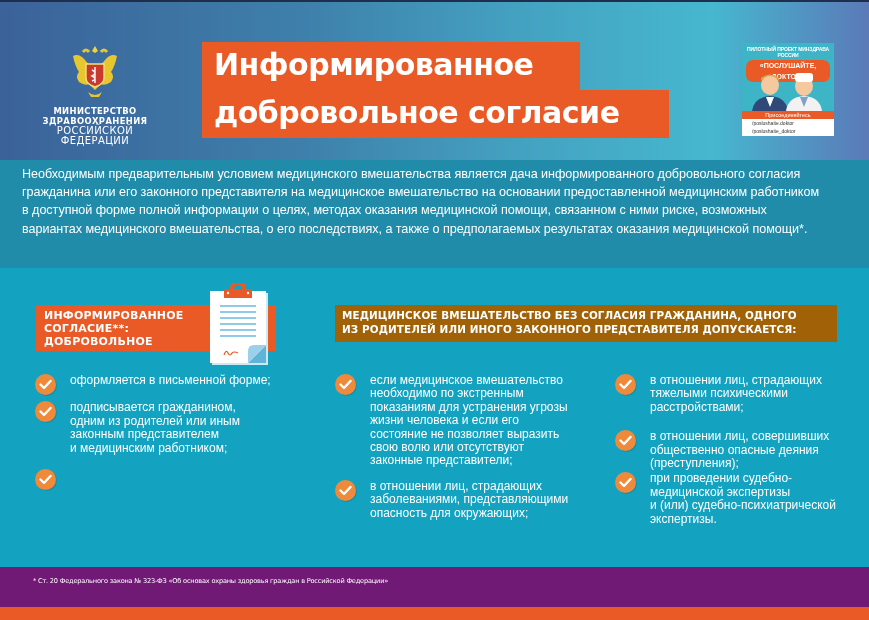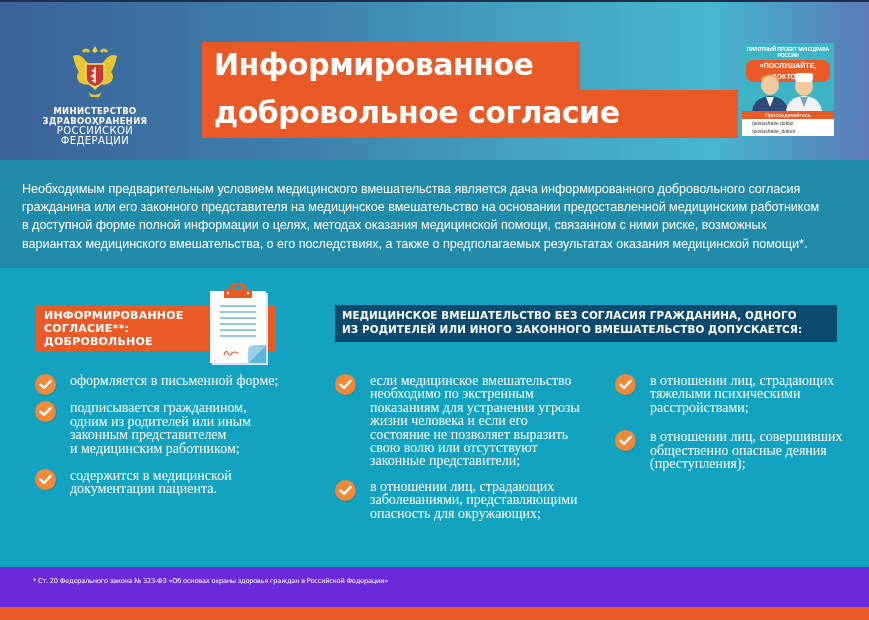--- a/index.html
+++ b/index.html
@@ -24,21 +24,21 @@
     font-size: 8.4px; font-weight: bold; line-height: 10px; letter-spacing: 0.4px;
     font-family: "DejaVu Sans", sans-serif;
   }
   .title-block { position: absolute; left: 202px; top: 40px; }
   .title-line {
     display: block; background: #e95a26; color: #fff;
     font-family: "DejaVu Sans", sans-serif; font-weight: bold;
     font-size: 30px; line-height: 46px; padding: 0 12px 0 12px; white-space: nowrap;
   }
   .title-line.l1 { width: 378px; height: 48px; letter-spacing: -0.5px; }
-  .title-line.l2 { width: 536px; height: 48px; letter-spacing: -0.5px; }
+  .title-line.l2 { width: 467px; height: 48px; letter-spacing: -0.5px; }
 
   .promo {
     position: absolute; left: 742px; top: 41px; width: 92px; height: 93px;
     background: #3db5c6;
   }
   .promo-top { font-size: 5px; text-align: center; margin-top: 3px; font-weight: bold; letter-spacing: -0.1px;}
   .promo-bubble {
     margin: 2px auto 0; width: 84px; background: #e95a26; border-radius: 7px;
     font-size: 7px; font-weight: bold; text-align: center; line-height: 11px; padding: 0 2px;
   }
@@ -48,65 +48,65 @@
     font-size: 5.5px; text-align: center; line-height: 8px;
   }
   .promo-links {
     position: absolute; left: 0; top: 76px; width: 92px; height: 17px; background: #fff; color: #333;
     font-size: 5px; line-height: 8px; padding-left: 10px;
   }
 
   .intro {
     position: absolute; left: 0; top: 160px; width: 869px; height: 108px;
     background: #218ca9;
-    padding: 20px 20px 0 22px;
+    padding: 5px 20px 0 22px;
   }
   .intro p {
     font-family: "Liberation Sans", sans-serif; font-size: 12.6px; line-height: 18.2px;
     color: #fff; width: 800px; letter-spacing: -0.05px;
   }
 
   .left-head {
     position: absolute; left: 36px; top: 305px; width: 240px; height: 46px;
     background: #e95a26; padding: 4px 0 0 8px;
   }
   .left-head span {
     font-family: "DejaVu Sans", sans-serif; font-weight: bold; font-size: 11px; line-height: 13px;
     display: block; width: 170px; letter-spacing: 0.2px;
   }
   .clipboard { position: absolute; left: 210px; top: 283px; }
 
   .right-head {
     position: absolute; left: 335px; top: 305px; width: 502px; height: 37px;
-    background: #0c4a6e; padding: 4px 16px 0 7px;
+    background: #a16207; padding: 4px 16px 0 7px;
   }
   .right-head span {
     font-family: "DejaVu Sans", sans-serif; font-weight: bold; font-size: 10.4px; line-height: 13.5px;
     display: block; white-space: nowrap; letter-spacing: 0.1px;
   }
 
   .list { position: absolute; }
   .item { position: relative; padding-left: 35px; margin-bottom: 14px; }
   .check {
     position: absolute; left: 0; top: 0;
     width: 21px; height: 21px; border-radius: 50%;
     background: #ef8a3a; box-shadow: 1px 1px 0 rgba(0,0,0,0.12);
   }
   .check svg { position: absolute; left: 4px; top: 5px; }
   .item-text {
-    font-family: Liberation Serif, serif; font-size: 14px; line-height: 13.4px;
+    font-family: Liberation Sans, sans-serif; font-size: 12px; line-height: 13.4px;
     color: #fff; display: block; white-space: pre-line;
   }
   .list.left { left: 35px; top: 374px; width: 280px; }
   .list.mid { left: 335px; top: 374px; width: 260px; }
   .list.right { left: 615px; top: 374px; width: 250px; }
 
   .footnotes {
     position: absolute; left: 0; top: 567px; width: 869px; height: 40px;
-    background: #6d28d9; padding: 8px 0 0 33px;
+    background: #701a75; padding: 8px 0 0 33px;
   }
   .footnotes span {
     display: block; font-family: "DejaVu Sans", sans-serif; font-size: 6.6px; line-height: 13px;
     color: #fff; white-space: nowrap; letter-spacing: -0.2px;
   }
   .bottom-bar {
     position: absolute; left: 0; top: 607px; width: 869px; height: 13px; background: #e95a26;
   }
 </style>
 </head>
@@ -204,28 +204,26 @@
 одним из родителей или иным
 законным представителем
 и медицинским работником;</span>
   </div>
   <div class="item">
     <span class="check">
         <svg width="13" height="11" viewBox="0 0 13 11">
           <path d="M1.5 5.5 l3.5 3.5 l6.5 -7" stroke="#fff" stroke-width="2.4" fill="none" stroke-linecap="round" stroke-linejoin="round"></path>
         </svg>
       </span>
-    <span class="item-text">содержится в медицинской
-документации пациента.</span>
   </div>
 </div>
 
 <div class="right-head">
   <span>МЕДИЦИНСКОЕ ВМЕШАТЕЛЬСТВО БЕЗ СОГЛАСИЯ ГРАЖДАНИНА, ОДНОГО</span>
-  <span>ИЗ РОДИТЕЛЕЙ ИЛИ ИНОГО ЗАКОННОГО ВМЕШАТЕЛЬСТВО ДОПУСКАЕТСЯ:</span>
+  <span>ИЗ РОДИТЕЛЕЙ ИЛИ ИНОГО ЗАКОННОГО ПРЕДСТАВИТЕЛЯ ДОПУСКАЕТСЯ:</span>
 </div>
 
 <div class="list mid">
   <div class="item" style="margin-bottom:12px">
     <span class="check">
         <svg width="13" height="11" viewBox="0 0 13 11">
           <path d="M1.5 5.5 l3.5 3.5 l6.5 -7" stroke="#fff" stroke-width="2.4" fill="none" stroke-linecap="round" stroke-linejoin="round"></path>
         </svg>
       </span>
     <span class="item-text">если медицинское вмешательство
@@ -262,18 +260,29 @@
   <div class="item" style="margin-bottom:2px">
     <span class="check">
         <svg width="13" height="11" viewBox="0 0 13 11">
           <path d="M1.5 5.5 l3.5 3.5 l6.5 -7" stroke="#fff" stroke-width="2.4" fill="none" stroke-linecap="round" stroke-linejoin="round"></path>
         </svg>
       </span>
     <span class="item-text">в отношении лиц, совершивших
 общественно опасные деяния
 (преступления);</span>
   </div>
+  <div class="item">
+    <span class="check">
+        <svg width="13" height="11" viewBox="0 0 13 11">
+          <path d="M1.5 5.5 l3.5 3.5 l6.5 -7" stroke="#fff" stroke-width="2.4" fill="none" stroke-linecap="round" stroke-linejoin="round"></path>
+        </svg>
+      </span>
+    <span class="item-text">при проведении судебно-
+медицинской экспертизы
+и (или) судебно-психиатрической
+экспертизы.</span>
+  </div>
 </div>
 
 <div class="footnotes">
   <span>* Ст. 20 Федерального закона № 323-ФЗ «Об основах охраны здоровья граждан в Российской Федерации»</span>
 </div>
 <div class="bottom-bar"></div>
 
 </body></html>

